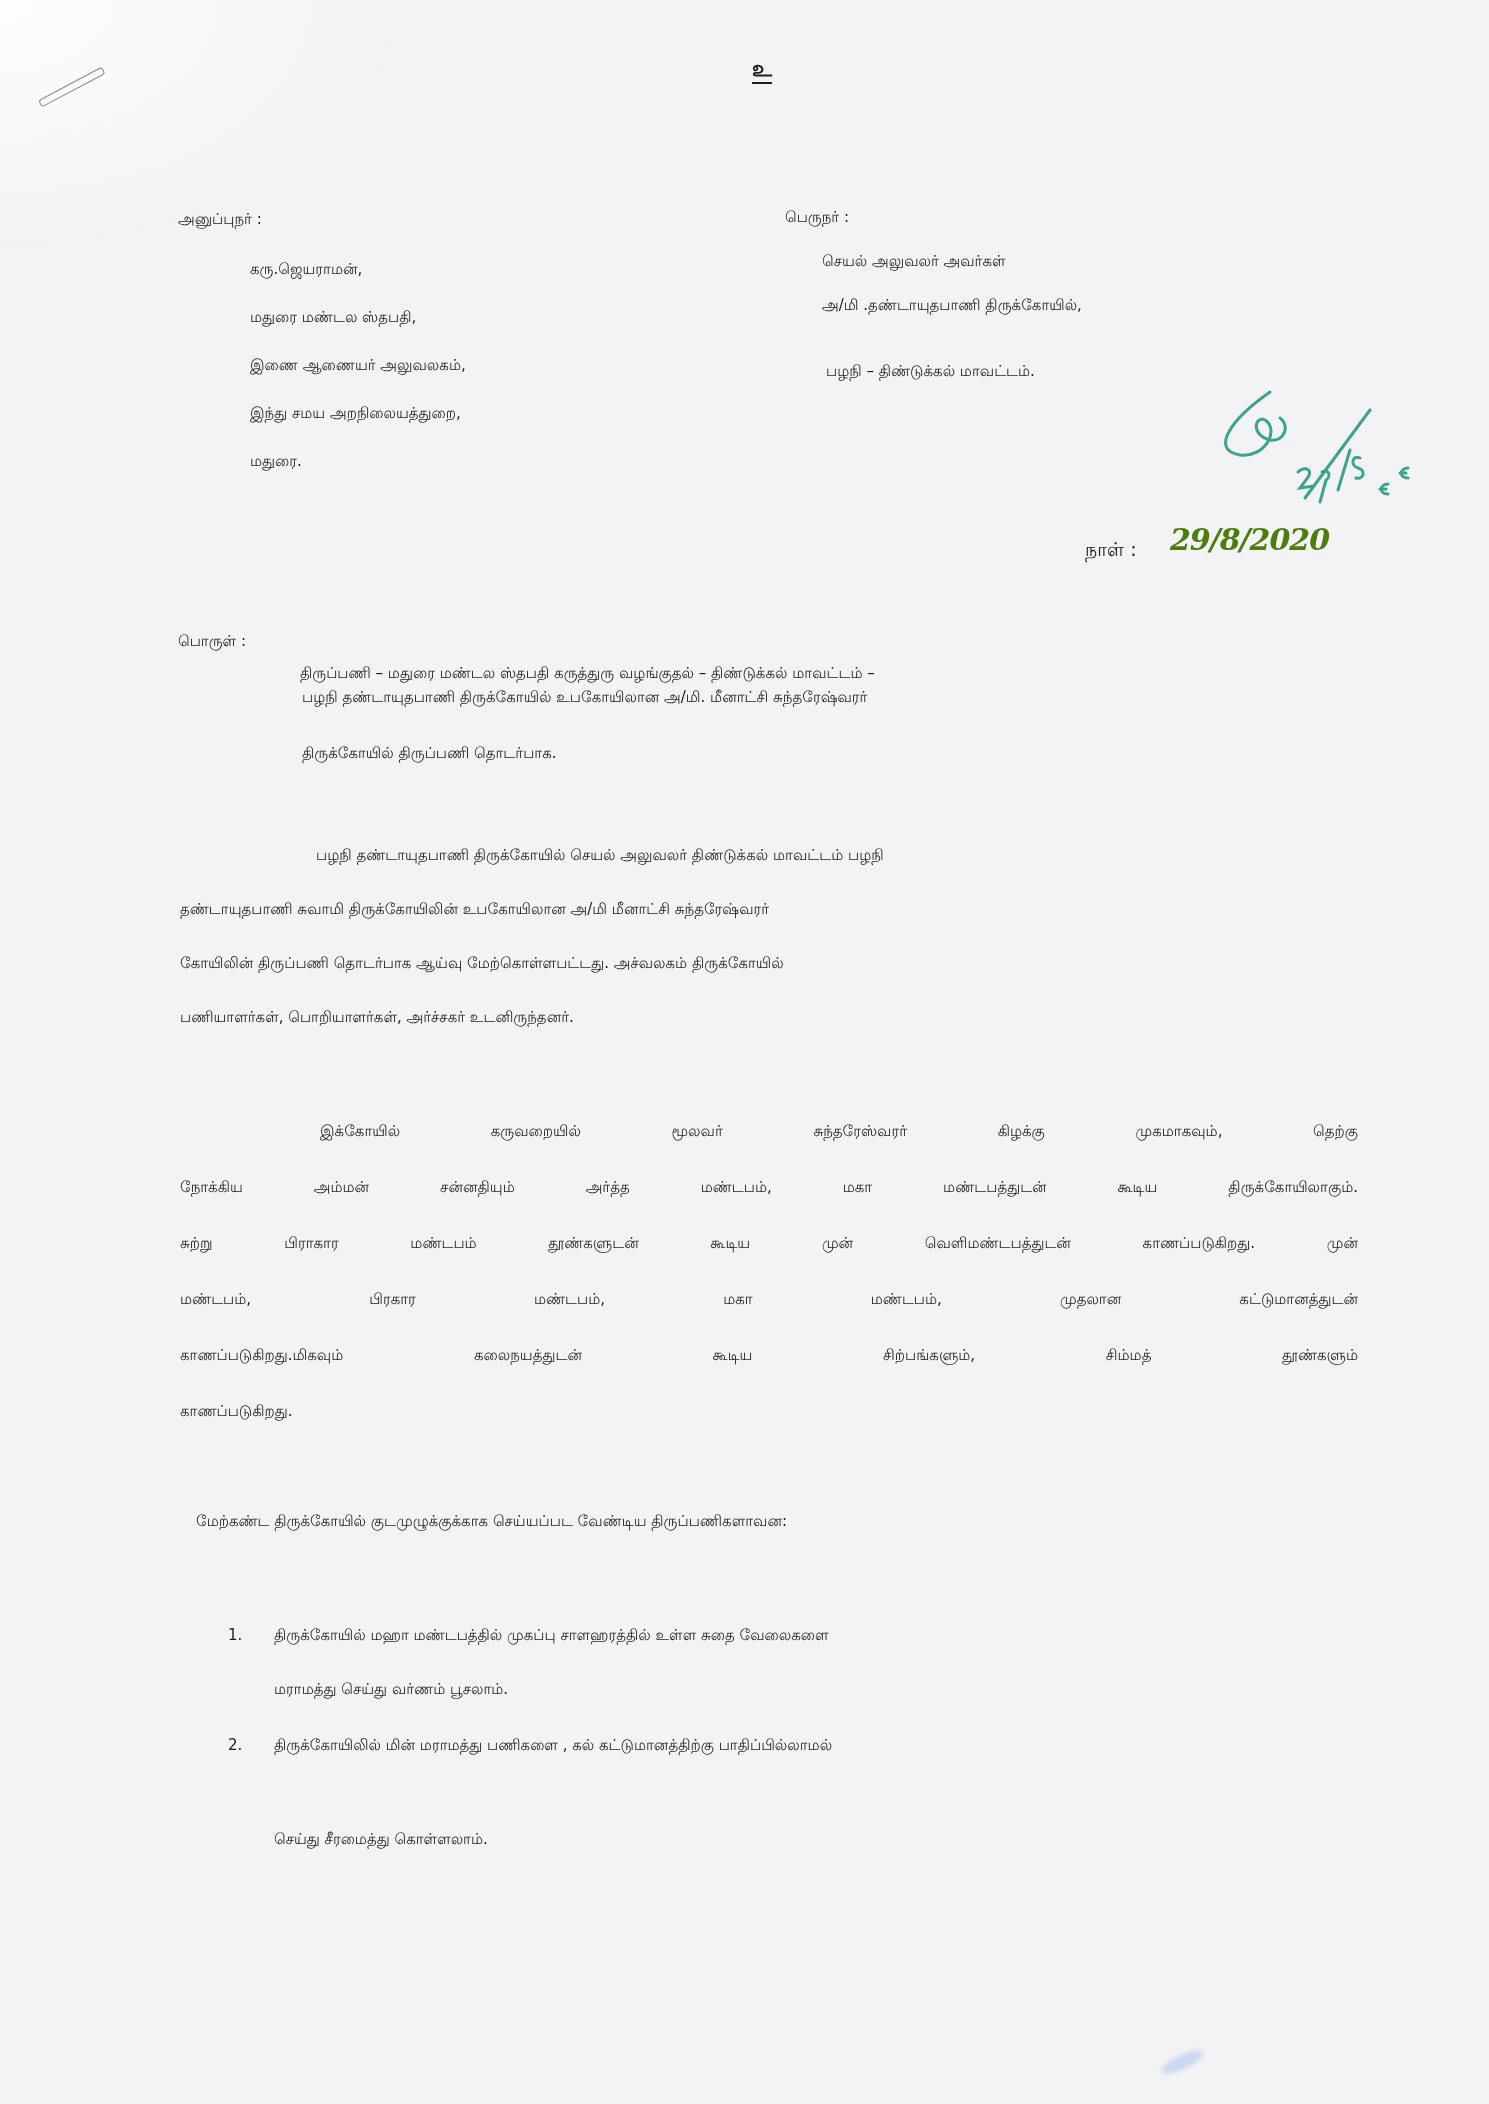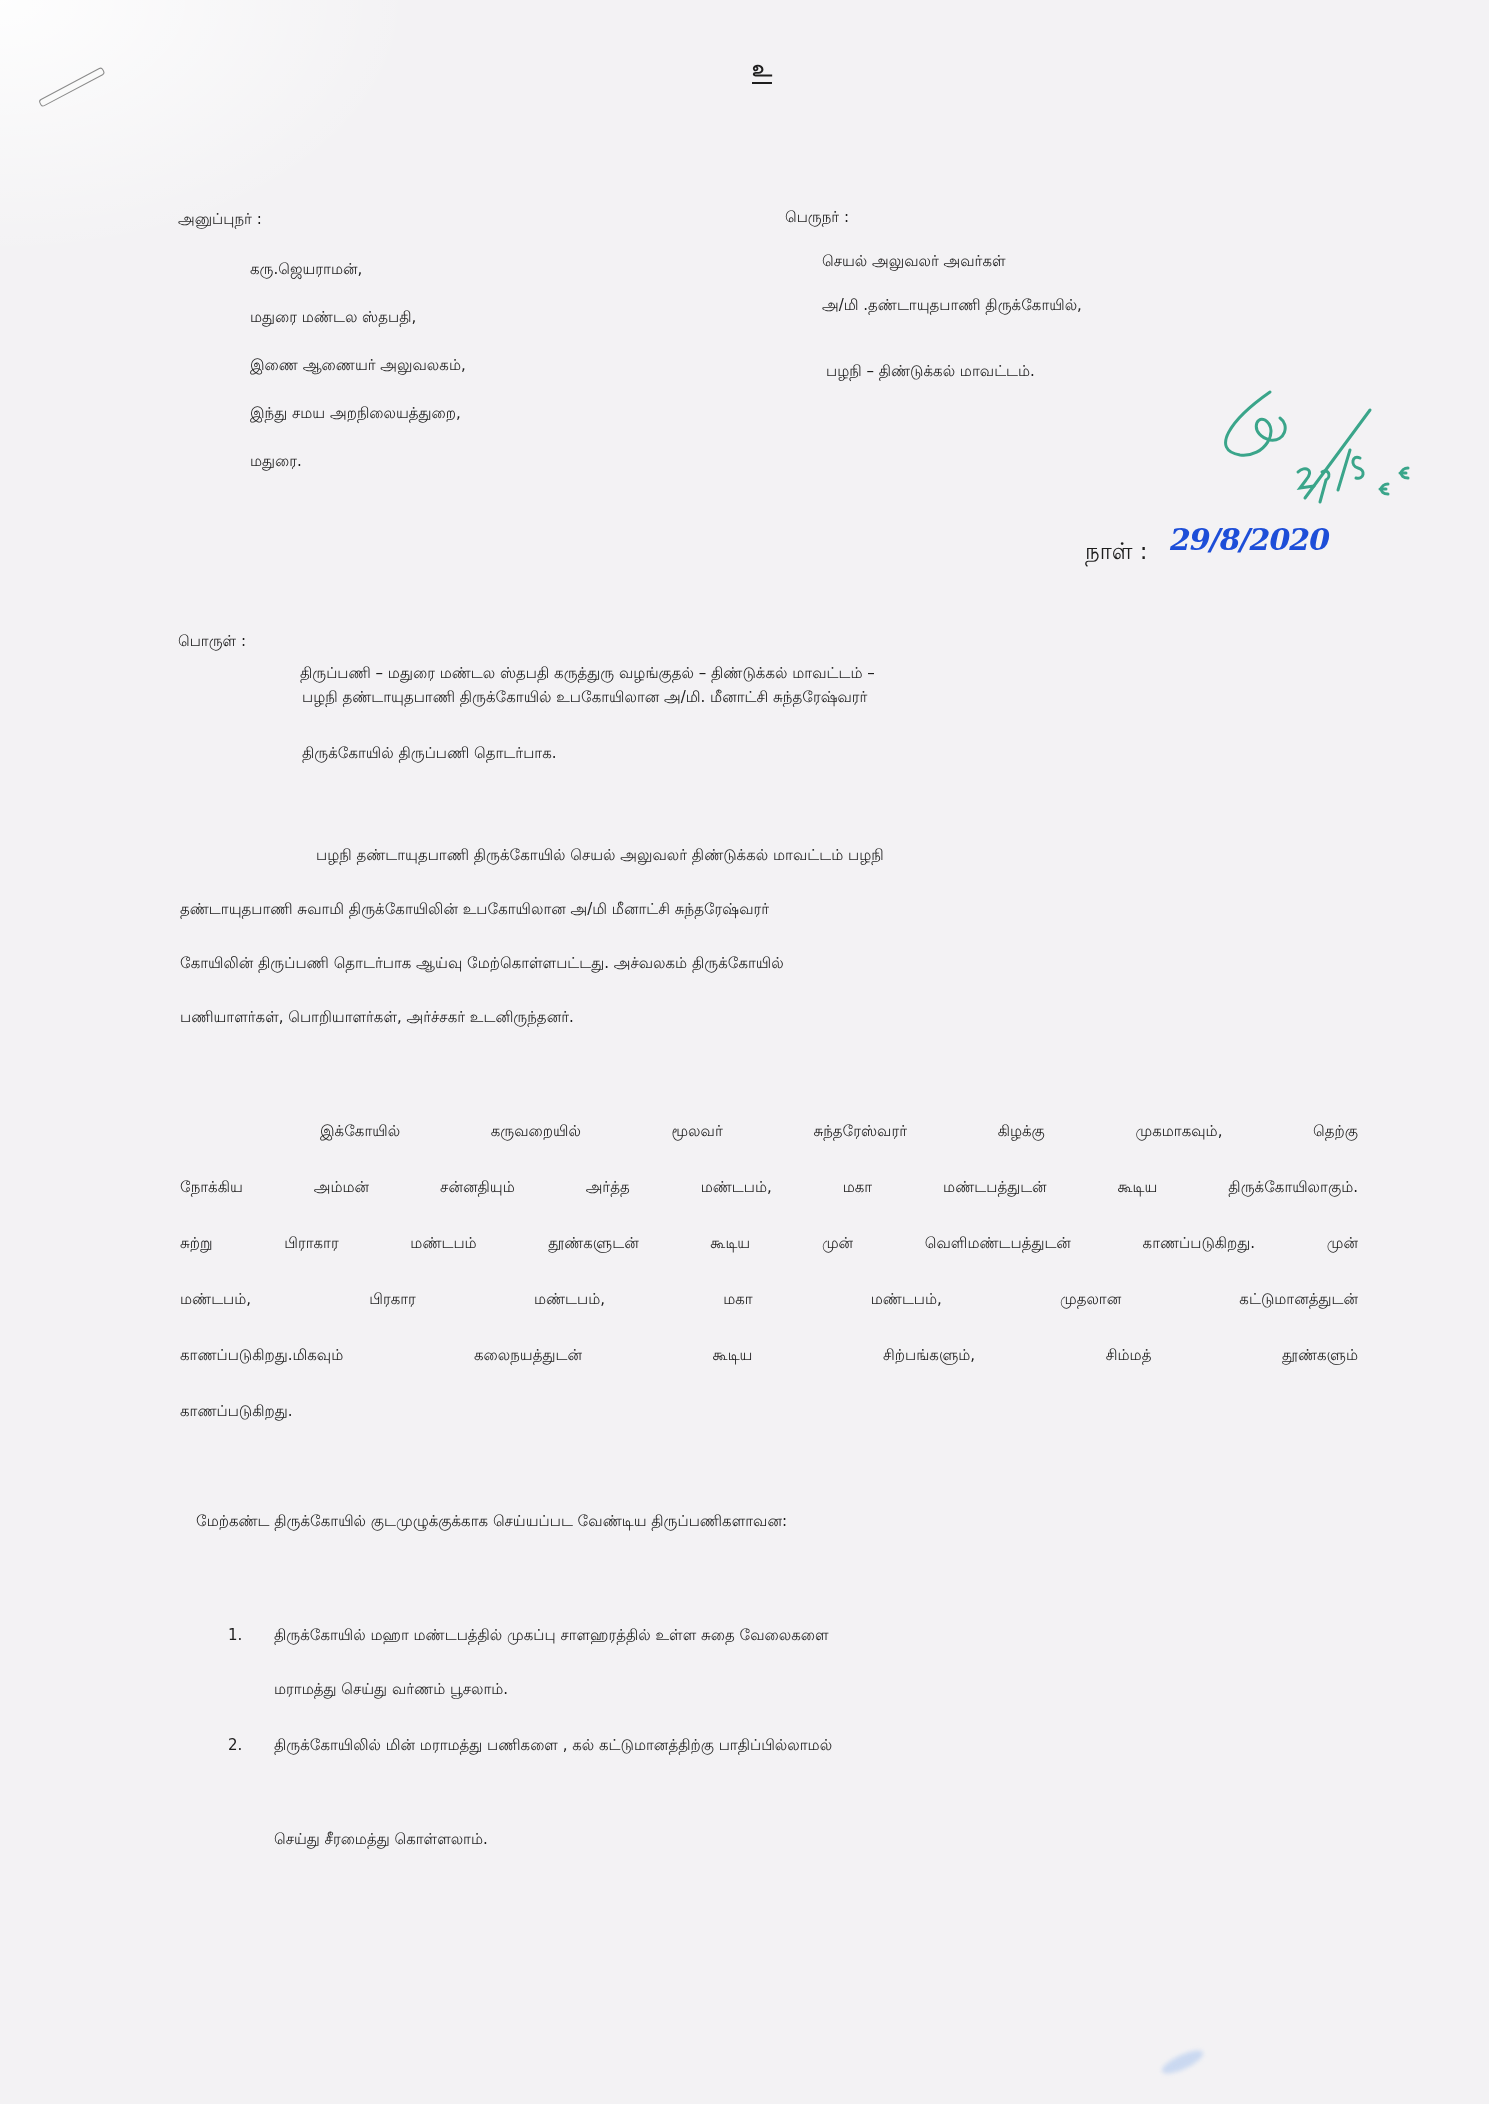--- a/index.html
+++ b/index.html
@@ -22,21 +22,21 @@
     position: absolute; left: 752px; top: 56px; font-size: 22px; font-weight: bold;
     text-decoration: underline; text-underline-offset: 6px;
   }
   .line { position: absolute; font-size: 15px; line-height: 1; white-space: nowrap; }
   .justify { text-align: justify; text-align-last: justify; white-space: normal; }
   .sig {
     position: absolute; left: 1210px; top: 380px; width: 210px; height: 130px;
   }
   .hand-date {
     position: absolute; left: 1170px; top: 522px; font-size: 30px; font-weight: bold;
-    font-style: italic; font-family: "DejaVu Serif", serif; color: #1d4ed8; letter-spacing: -1px;
+    font-style: italic; font-family: "DejaVu Serif", serif; color: #4d7c0f; letter-spacing: -1px;
   }
   .smudge {
     position: absolute; left: 1160px; top: 2055px; width: 45px; height: 14px;
     background: #a9c4ee; opacity: 0.55; border-radius: 50%; transform: rotate(-25deg);
     filter: blur(2px);
   }
 </style>
 </head>
 <body>
 
@@ -68,21 +68,21 @@
     <path d="M88 92 C95 85, 105 90, 96 100 L90 108 L104 106"></path>
     <path d="M112 92 C118 88, 122 96, 116 100 L110 122"></path>
     <path d="M140 70 L128 110"></path>
     <path d="M150 78 C142 74, 140 86, 148 88 C156 90, 154 100, 146 98"></path>
     <path d="M178 104 C170 104, 168 114, 178 114 M170 109 L176 109"></path>
     <path d="M198 88 C190 88, 188 98, 198 98 M190 93 L196 93"></path>
   </g>
 </svg>
 
 <div>
-  <div class="line" style="left:1085px;top:540px;font-size:23px;">நாள் :</div>
+  <div class="line" style="left:1085px;top:540px;font-size:19px;">நாள் :</div>
   <div class="hand-date">29/8/2020</div>
 </div>
 
 <div>
   <div class="line" style="left:178px;top:634px;">பொருள் :</div>
   <div class="line" style="left:300px;top:634px;margin-top:32px;">திருப்பணி – மதுரை மண்டல ஸ்தபதி கருத்துரு வழங்குதல் – திண்டுக்கல் மாவட்டம் –</div>
   <div class="line" style="left:302px;top:690px;">பழநி தண்டாயுதபாணி திருக்கோயில் உபகோயிலான அ/மி. மீனாட்சி சுந்தரேஷ்வரர்</div>
   <div class="line" style="left:302px;top:746px;">திருக்கோயில் திருப்பணி தொடர்பாக.</div>
 </div>
 

